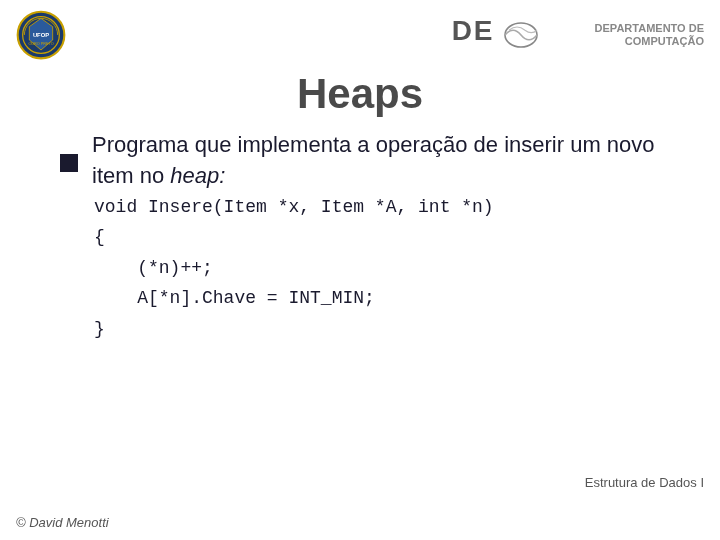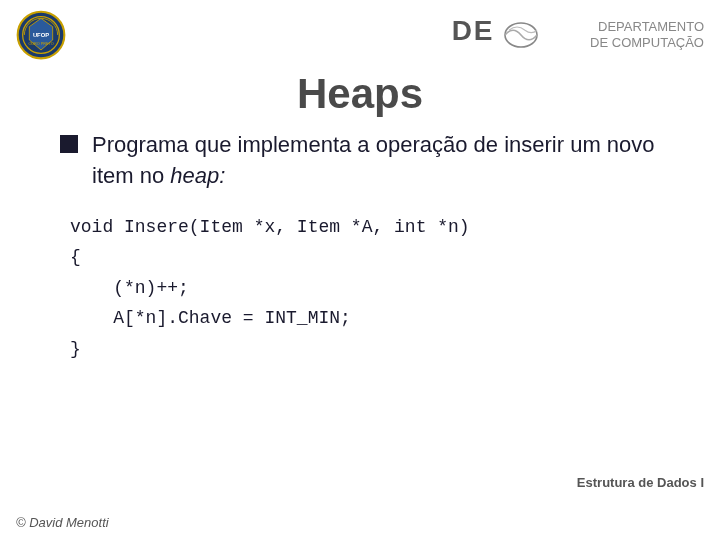--- a/index.html
+++ b/index.html
@@ -50,23 +50,22 @@
       font-size: 42px;
       font-weight: bold;
       color: #4a4a4a;
       text-align: center;
       margin-bottom: 12px;
     }
 
     
     .bullet-section {
       display: flex;
-      align-items: flex-start;
+      align-items: center;
       gap: 14px;
-      margin-bottom: 20px;
     }
 
     .bullet-square {
       width: 18px;
       height: 18px;
       background: #1a1a2e;
       flex-shrink: 0;
       margin-top: 5px;
     }
 
@@ -86,20 +85,21 @@
       font-size: 18px;
       color: #1a1a2e;
       background: transparent;
       margin-left: 10px;
       line-height: 1.7;
     }
 
     .code-line {
       display: block;
       white-space: pre;
+      margin-left: 24px;
     }
 
     
     .footer {
       position: absolute;
       bottom: 10px;
       left: 0;
       right: 0;
       display: flex;
       justify-content: space-between;
@@ -107,38 +107,39 @@
       font-size: 13px;
       color: #555;
     }
 
     .footer-left {
       font-style: italic;
       margin-top: 40px;
     }
 
     .footer-right {
-      font-weight: bold;
+      font-weight: normal;
       text-align: center;
     }
 
     
     .decom-text {
       font-size: 28px;
       font-weight: bold;
       color: #555;
       letter-spacing: 2px;
     }
 
     .decom-sub {
-      font-size: 13px;
+      font-size: 11px;
       color: #888;
       text-align: right;
       max-width: 120px;
       line-height: 1.2;
+      font-weight: bold;
     }
 
     .decom-container {
       display: flex;
       align-items: center;
       gap: 4px;
     }
 
     .decom-icon {
       width: 40px;

